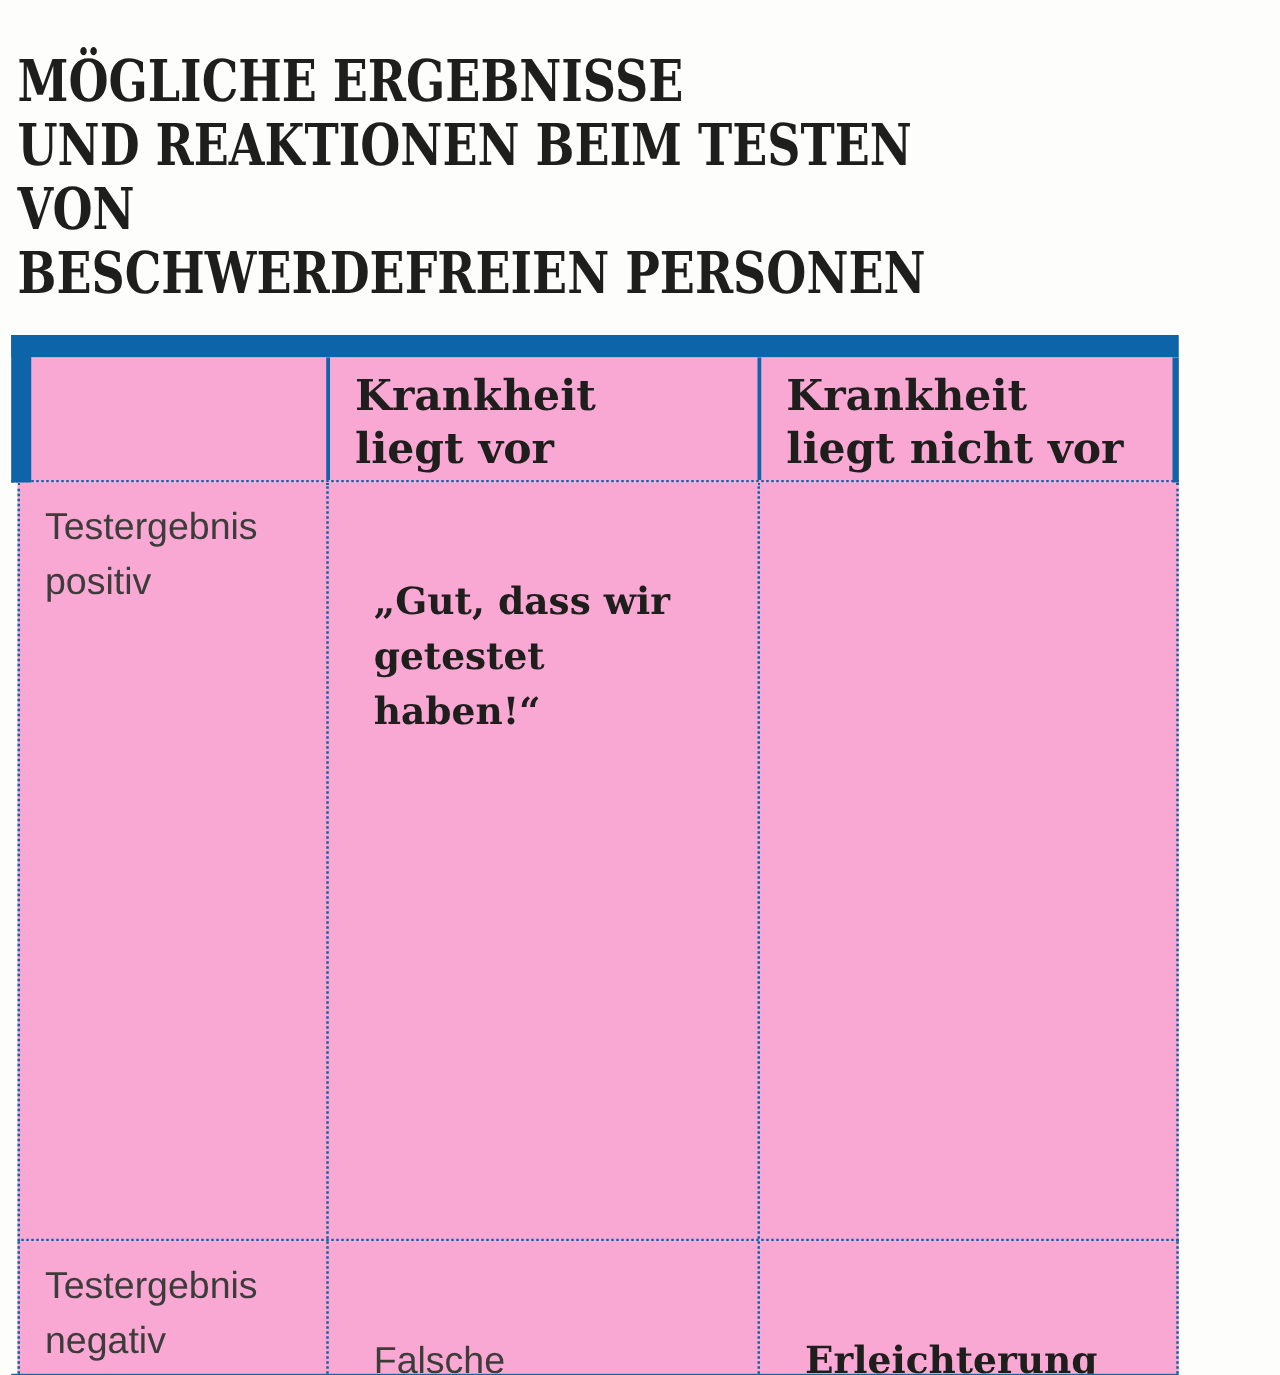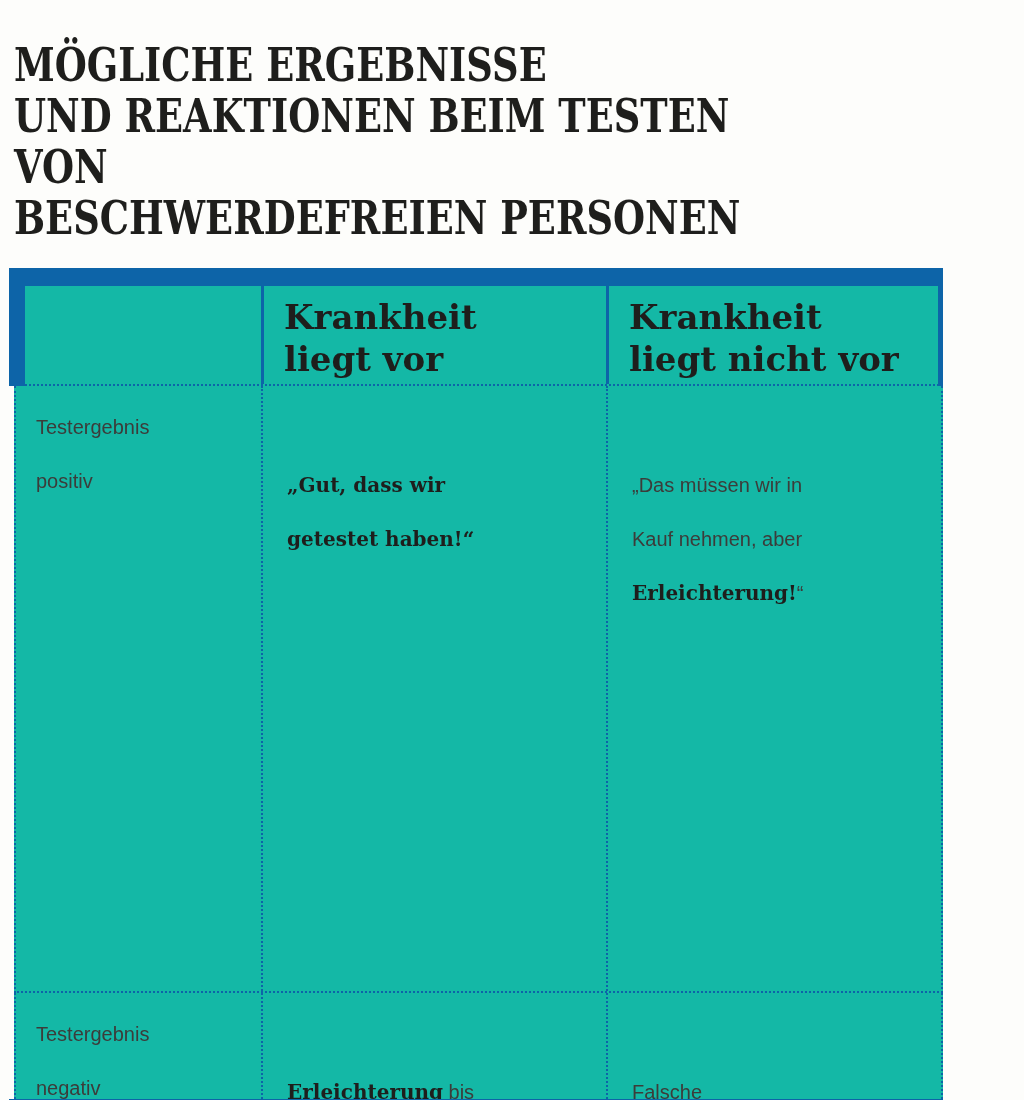--- a/index.html
+++ b/index.html
@@ -27,21 +27,21 @@
   }
   .table{
     position:relative;
     width:934px;
     margin:24px 0 0 9px;
   }
   .topbar{height:18px;background:var(--blue);}
   .bottombar{height:15px;background:var(--blue);}
   .left-accent{position:absolute;top:0;left:0;width:16px;height:118px;background:var(--blue);}
   .right-accent{position:absolute;top:18px;right:0;width:5px;height:100px;background:var(--blue);}
-  .row{display:grid;background:#14b8a6;}
+  .row{display:grid;background:#f9a8d4;}
   .row.header{
     grid-template-columns:252px 345px 1fr;
     height:100px;
     border-bottom:2px dotted var(--blue);
   }
   .hcell{
     padding:10px 8px 0 20px;
     font-family:"DejaVu Serif",serif;
     font-weight:bold;
     font-size:34px;line-height:42px;
@@ -52,27 +52,27 @@
   .row.body{
     margin-left:5px;
     border-left:2px dotted var(--blue);
     border-right:2px dotted var(--blue);
     grid-template-columns:245px 345px 1fr;
   }
   .row.r1{height:607px;border-bottom:2px dotted var(--blue);}
   .row.r2{height:106px;}
   .cell{
     padding:14px 16px 0 20px;
-    font-size:20px;line-height:54px;
+    font-size:30px;line-height:44px;
     color:var(--body);
     white-space:pre-line;
     overflow:hidden;
   }
   .cell.c2,.cell.c3{border-left:2px dotted var(--blue);}
-  .cell p{margin:4px;}
+  .cell p{margin:16px;}
   .cell .quote{margin-bottom:13px;}
   .b{
     font-family:"DejaVu Serif",serif;
     font-weight:bold;
     color:var(--ink);
   }
 </style>
 </head>
 <body>
 
@@ -96,35 +96,32 @@
     </div>
 
     <div class="row body r1">
       <div class="cell c1">Testergebnis
 positiv</div>
       <div class="cell c2">
         <p class="quote"><span class="b">„Gut, dass wir
 getestet haben!“</span></p>
       </div>
       <div class="cell c3">
-        <p class="quote"><span>„Das müssen wir in
-Kauf nehmen, aber
-</span><span class="b">Erleichterung!</span><span>“</span></p>
       </div>
     </div>
 
     <div class="row body r2">
       <div class="cell c1">Testergebnis
 negativ</div>
+      <div class="cell c2">
+        <p><span>Falsche
+</span><span class="b">Erleichterung!</span></p>
+      </div>
       <div class="cell c3">
         <p><span class="b">Erleichterung</span><span> bis
 zum nächsten Test.</span></p>
-      </div>
-      <div class="cell c2">
-        <p><span>Falsche
-</span><span class="b">Erleichterung!</span></p>
       </div>
     </div>
 
     <div class="bottombar"></div>
   </div>
 
 </div>
 
 </body></html>

